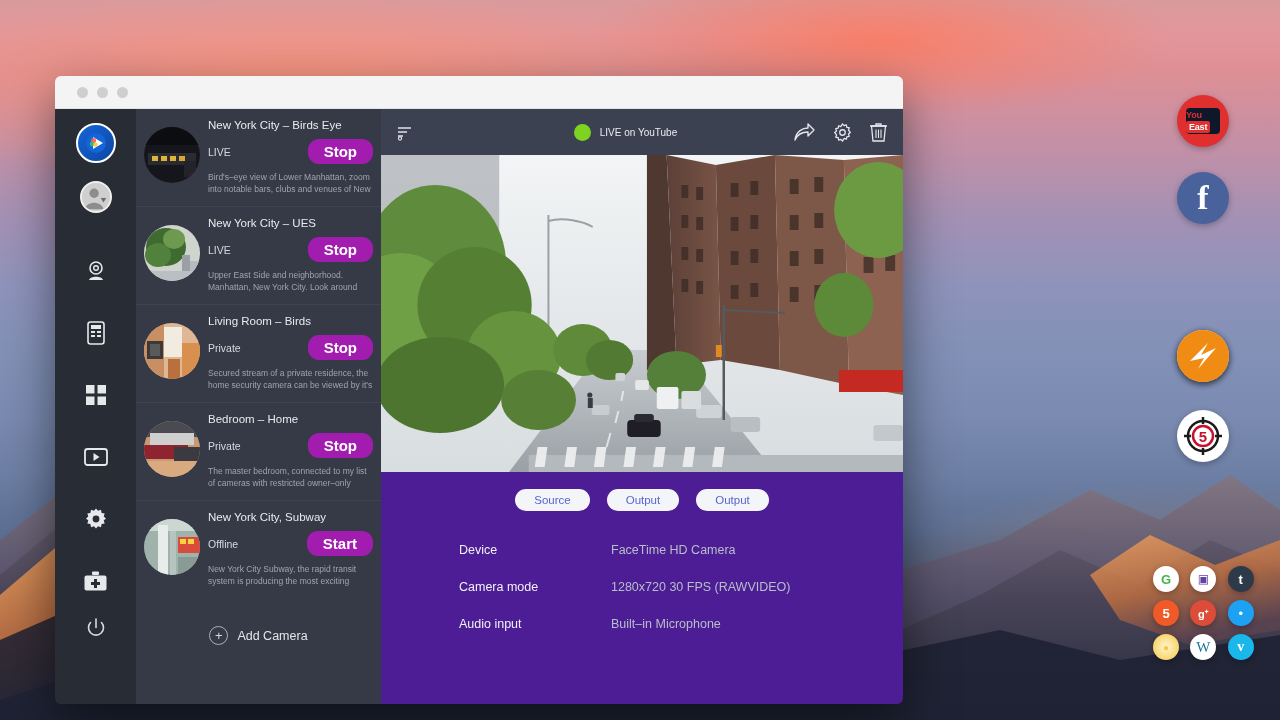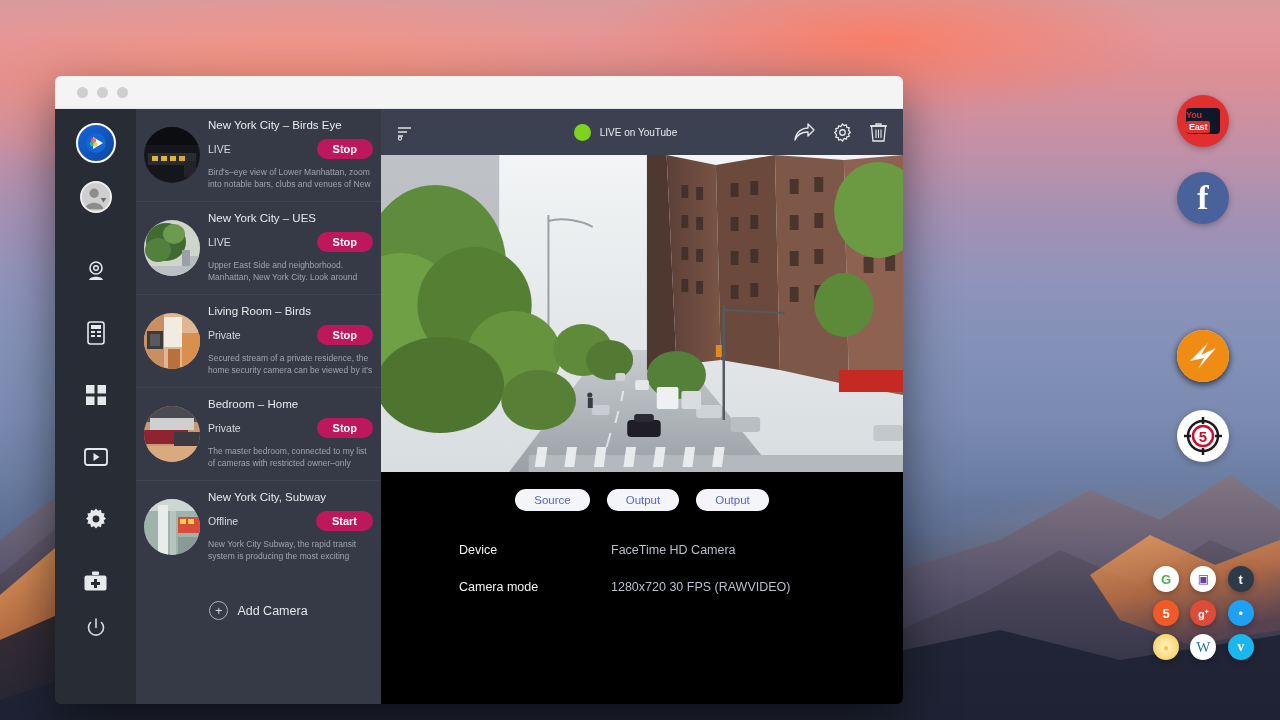--- a/index.html
+++ b/index.html
@@ -89,37 +89,37 @@
     border-bottom: 1px solid #3e4450; cursor: pointer; }
   .cam-thumb { width: 56px; height: 56px; border-radius: 50%;
     flex: 0 0 56px; margin-top: 10px; overflow: hidden;
     background: #4a4f5c; }
   .cam-info { flex: 1 1 auto; min-width: 0; }
   .cam-title { color: #e8eaee; font-size: 11.5px; margin: 2px 0 8px 0;
     white-space: nowrap; overflow: hidden; text-overflow: ellipsis; }
   .cam-statusline { display: flex; align-items: center;
     justify-content: space-between; margin-bottom: 7px; }
   .cam-status { color: #d6d9df; font-size: 10.5px; }
-  .cam-btn { background: #be185d; color: #fff; border: none;
-    border-radius: 11px; font-size: 11px; font-weight: bold;
+  .cam-btn { background: #a21caf; color: #fff; border: none;
+    border-radius: 11px; font-size: 15px; font-weight: bold;
     padding: 4px 16px; cursor: pointer;
     font-family: "Liberation Sans", sans-serif; }
   .cam-desc { color: #9ea4b0; font-size: 8.5px; line-height: 1.45;
     max-height: 25px; overflow: hidden; }
 
   #addcam { display: flex; align-items: center; justify-content: center;
     gap: 9px; padding: 28px 0 0 0; cursor: pointer; }
   .plus-circle { width: 19px; height: 19px; border-radius: 50%;
     border: 1px solid #aab0bb; color: #d4d8df; font-size: 13px;
     display: flex; align-items: center; justify-content: center;
     line-height: 1; }
   #addcam span.lbl { color: #e2e5ea; font-size: 12.5px; }
 
   
-  #main { flex: 1 1 auto; background: #000000; display: flex;
+  #main { flex: 1 1 auto; background: #4c1d95; display: flex;
     flex-direction: column; }
   #toolbar { height: 46px; display: flex; align-items: center;
     padding: 0 16px; background: #3b4150; gap: 10px; }
   .tb-left { width: 60px; display: flex; justify-content: flex-start; }
   .tb-center { flex: 1 1 auto; display: flex; align-items: center;
     justify-content: center; gap: 9px; }
   .live-dot { width: 17px; height: 17px; border-radius: 50%;
     background: #7ed321; }
   .live-label { color: #e9ebef; font-size: 10px; }
   .tb-right { display: flex; align-items: center; gap: 18px; }
@@ -620,17 +620,21 @@
 
       <div id="details">
         <div class="det-row">
           <span class="det-key">Device</span>
           <span class="det-val">FaceTime HD Camera</span>
         </div>
         <div class="det-row">
           <span class="det-key">Camera mode</span>
           <span class="det-val">1280x720 30 FPS (RAWVIDEO)</span>
         </div>
+        <div class="det-row">
+          <span class="det-key">Audio input</span>
+          <span class="det-val">Built–in Microphone</span>
+        </div>
       </div>
     </div>
   </div>
 
 </div>
 
 </body></html>

